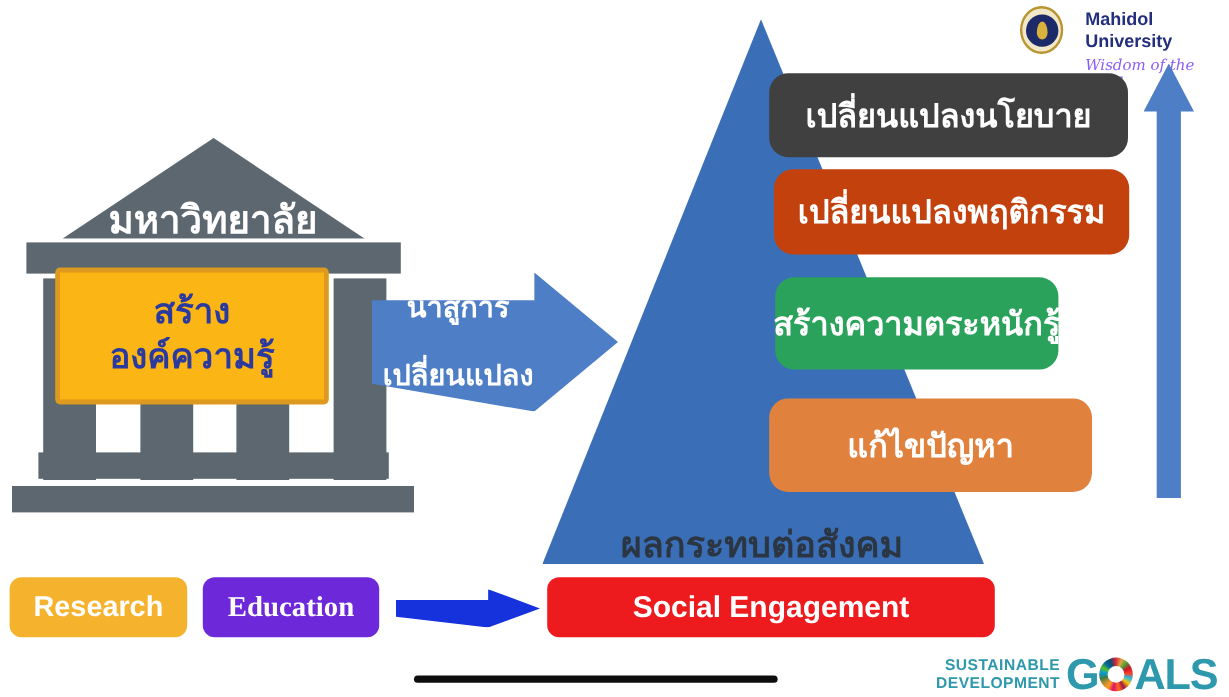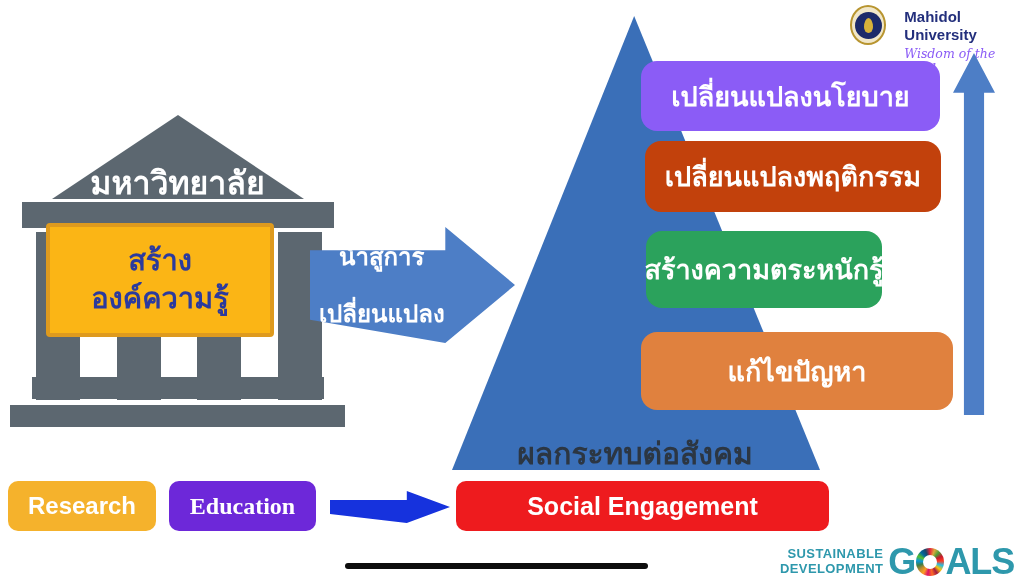--- a/index.html
+++ b/index.html
@@ -37,21 +37,21 @@
                      align-items:center;justify-content:center;color:#fff;font-size:24px;font-weight:bold;
                      line-height:1.3;white-space:nowrap;gap:26px;}
   
   .pyramid-triangle{position:absolute;left:452px;top:16px;width:368px;height:454px;
                     clip-path:polygon(49.5% 0,100% 100%,0 100%);}
   .level{position:absolute;border-radius:16px;display:flex;align-items:center;justify-content:center;
          color:#ffffff;font-size:27px;font-weight:bold;white-space:nowrap;z-index:2;}
   .level-0{left:641px;top:61px;width:299px;height:70px;}
   .level-1{left:645px;top:141px;width:296px;height:71px;}
   .level-2{left:646px;top:231px;width:236px;height:77px;}
-  .level-3{left:641px;top:332px;width:312px;height:78px;}
+  .level-3{left:641px;top:332px;width:269px;height:78px;}
   .up-arrow{position:absolute;left:953px;top:53px;width:42px;height:362px;
             clip-path:polygon(50% 0,100% 11%,74% 11%,74% 100%,26% 100%,26% 11%,0 11%);}
   .caption{position:absolute;left:440px;top:430px;width:390px;text-align:center;
            color:#2c3642;font-size:30px;font-weight:bold;white-space:nowrap;z-index:3;}
   
   .pill{position:absolute;top:481px;height:50px;border-radius:10px;display:flex;align-items:center;
         justify-content:center;color:#ffffff;font-weight:bold;white-space:nowrap;}
   .research{left:8px;width:148px;font-size:24px;}
   .education{left:169px;width:147px;font-size:24px;}
   .engagement{left:456px;width:373px;font-size:25px;}
@@ -105,21 +105,21 @@
 
   <div class="change-arrow" style="background-color: rgb(77, 126, 198);">
     <div class="change-arrow-text">
       <div>นำสู่การ</div>
       <div>เปลี่ยนแปลง</div>
     </div>
   </div>
 
   <div class="pyramid-triangle" style="background-color: rgb(58, 111, 184);"></div>
 
-  <div class="level level-0" style="background-color: #8b5cf6; justify-content: center;">
+  <div class="level level-0" style="background-color: #404040; justify-content: center;">
     <span>เปลี่ยนแปลงนโยบาย</span>
   </div>
   <div class="level level-1" style="background-color: #c2410c;">
     <span>เปลี่ยนแปลงพฤติกรรม</span>
   </div>
   <div class="level level-2" style="background-color: rgb(43, 162, 92);">
     <span>สร้างความตระหนักรู้</span>
   </div>
   <div class="level level-3" style="background-color: rgb(224, 129, 62);">
     <span>แก้ไขปัญหา</span>

